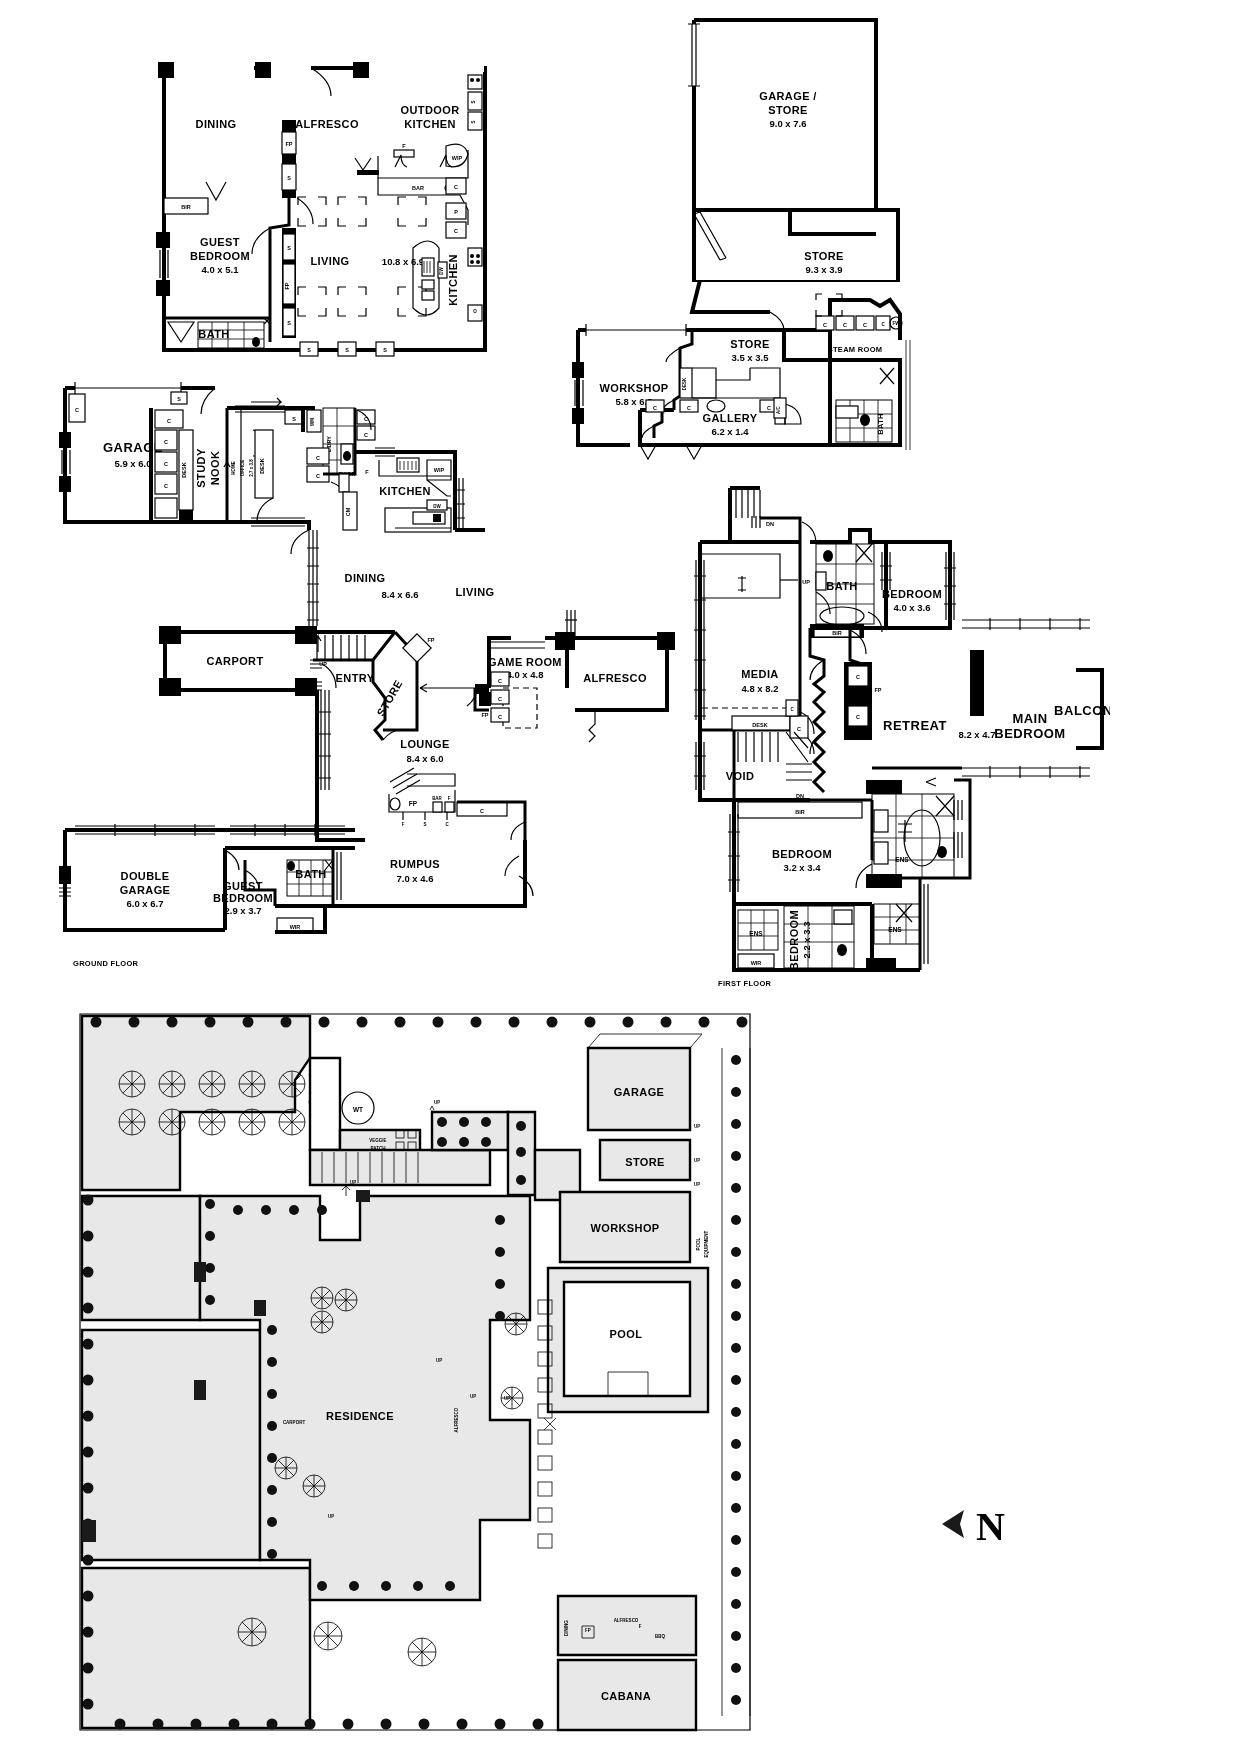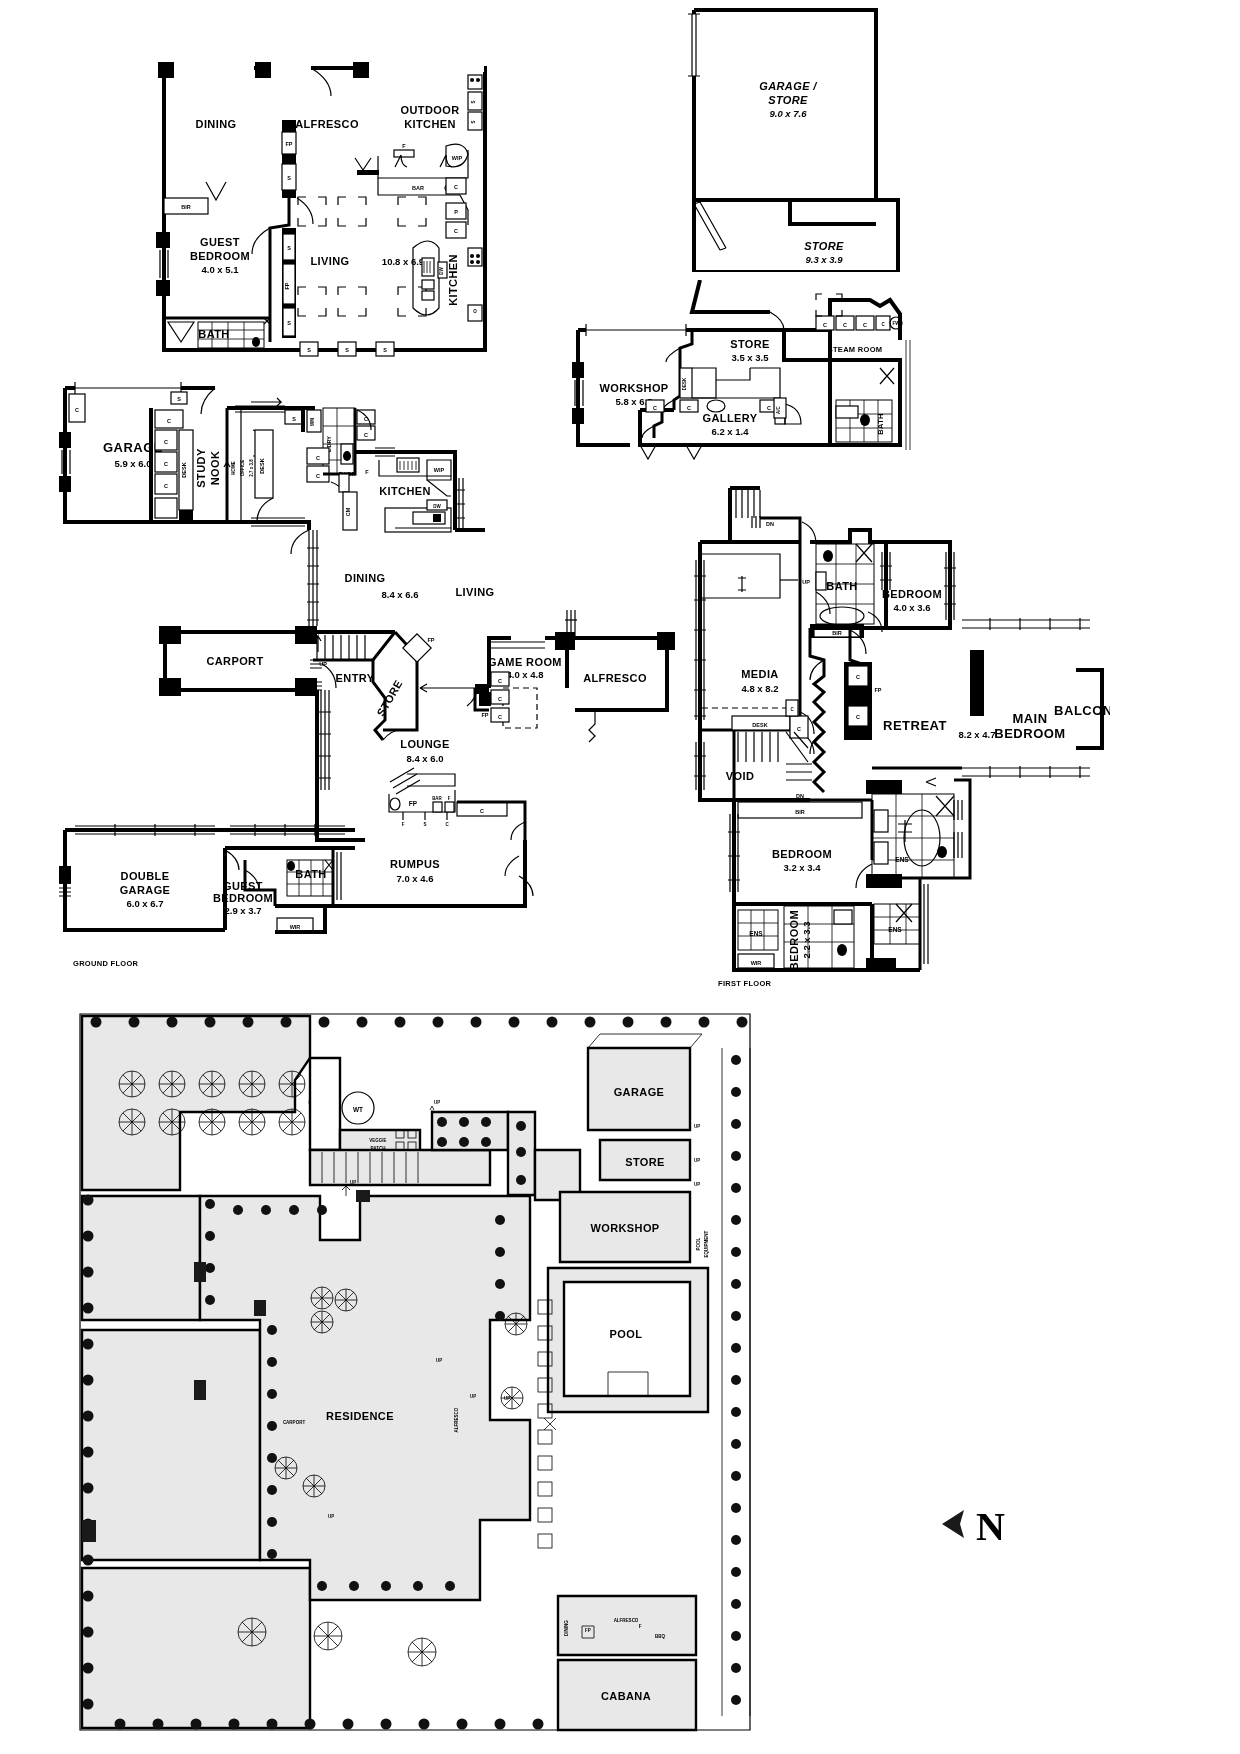--- a/index.html
+++ b/index.html
@@ -157,21 +157,21 @@
 
   <rect class="fillwht" x="150" y="292" width="18" height="14"></rect>
   <text class="tiny2" x="159" y="302" text-anchor="middle">S</text>
   <rect class="fillwht" x="188" y="292" width="18" height="14"></rect>
   <text class="tiny2" x="197" y="302" text-anchor="middle">S</text>
   <rect class="fillwht" x="226" y="292" width="18" height="14"></rect>
   <text class="tiny2" x="235" y="302" text-anchor="middle">S</text>
 </svg>
 </div>
 
-<div class="plan" style="left:660px;top:2px;font-style:italic;">
+<div class="plan" style="left:660px;top:12px;">
 <svg width="260" height="270" viewBox="0 0 260 270">
   <path class="wall" d="M34 8 L216 8 L216 198 L34 198 L34 8"></path>
   <rect fill="#fff" x="30" y="12" width="8" height="62"></rect>
   <path class="thin" d="M28 12 L40 12 M28 74 L40 74 M32 12 L32 74 M36 12 L36 74"></path>
   <text class="rm-sm" x="128" y="88" text-anchor="middle">GARAGE /</text>
   <text class="rm-sm" x="128" y="102" text-anchor="middle">STORE</text>
   <text class="dim" x="128" y="115" text-anchor="middle">9.0 x 7.6</text>
 
   <path class="wall" d="M34 198 L34 270 L238 270 L238 198 L216 198"></path>
   <path class="wall" d="M130 198 L130 222 L216 222"></path>

